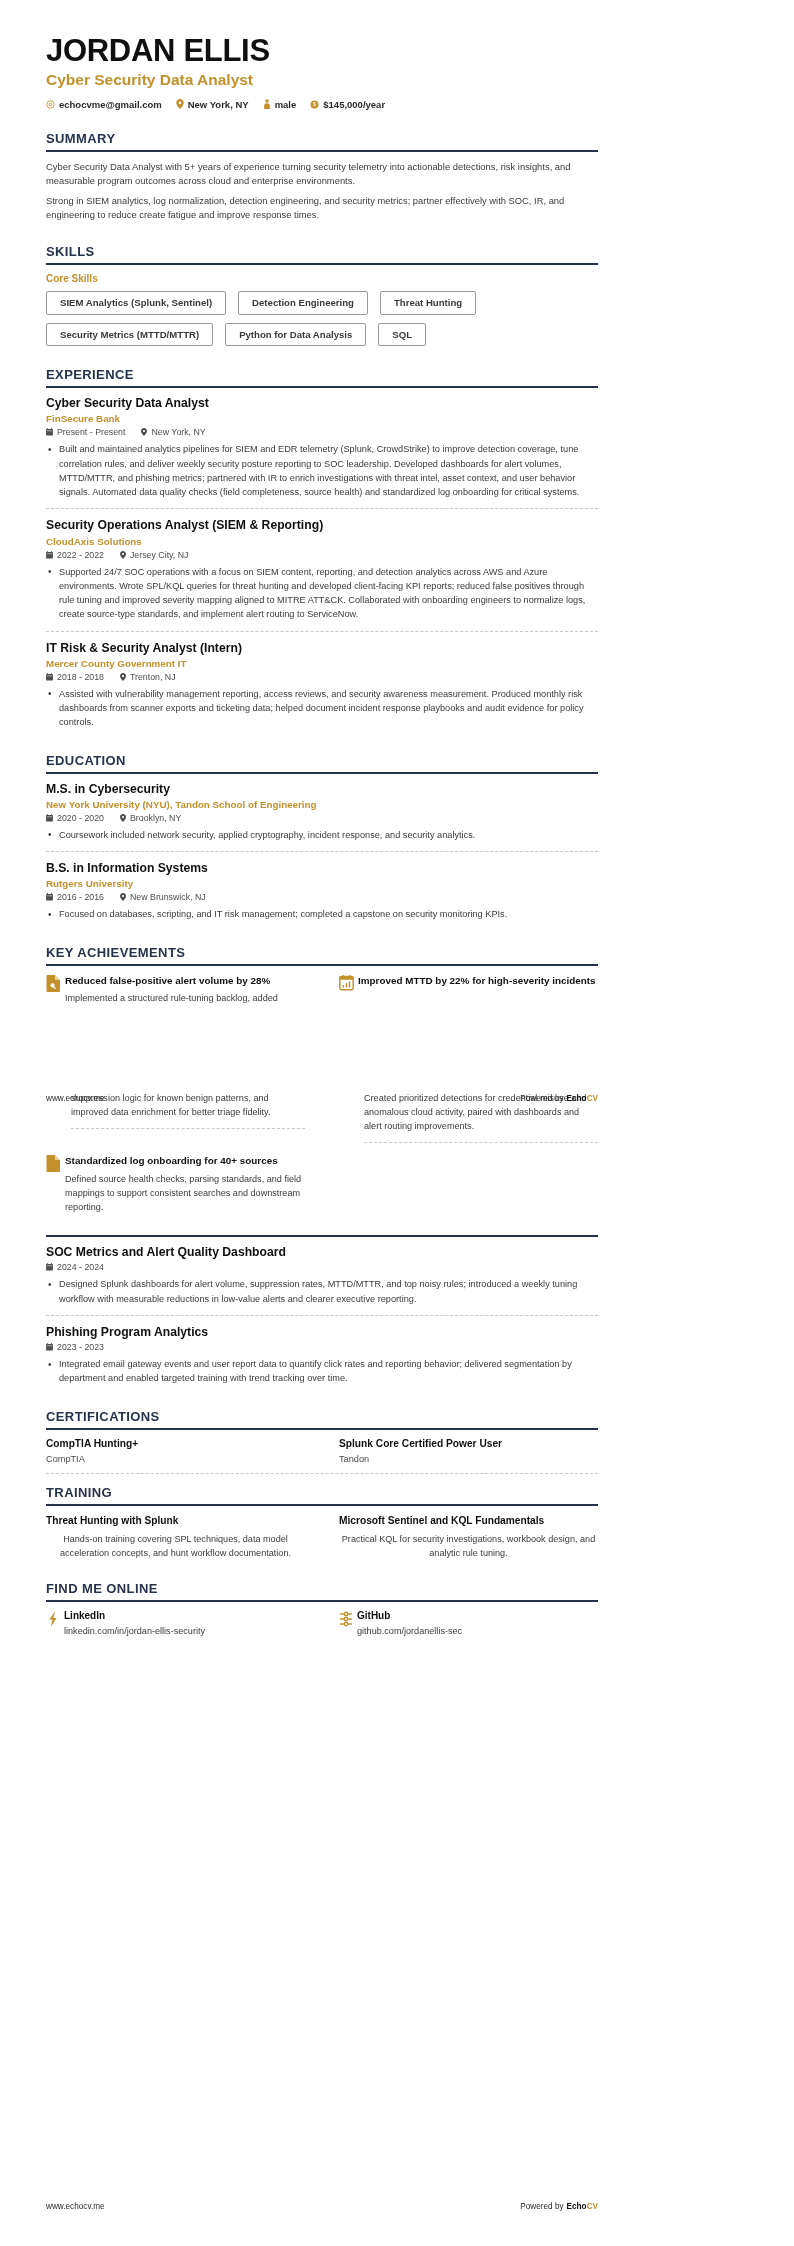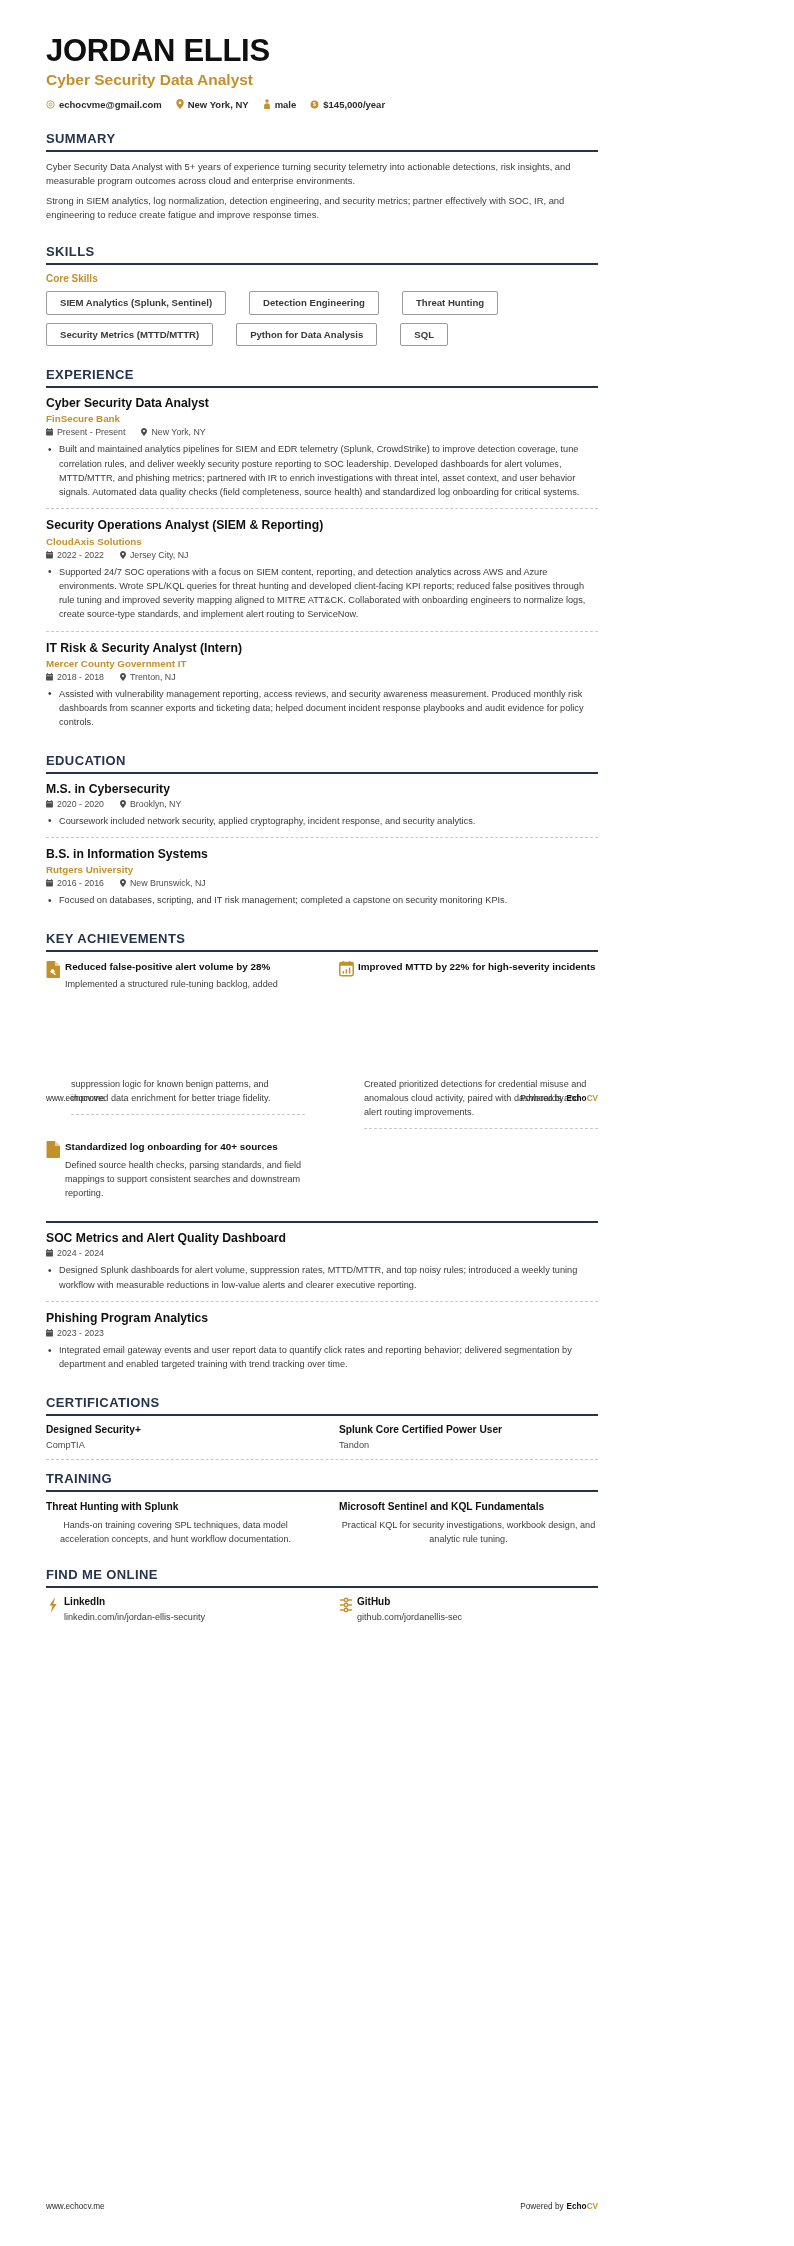--- a/index.html
+++ b/index.html
@@ -67,21 +67,21 @@
   }
   .summary-p:last-child { margin-bottom: 0; }
 
   
   .skill-group-title {
     font-size: 10px;
     font-weight: 700;
     color: #c4902b;
     margin: 2px 0 7px 0;
   }
-  .chips { display:flex; flex-wrap: wrap; gap: 8px 23px; }
+  .chips { display:flex; flex-wrap: wrap; gap: 8px 12px; }
   .chip {
     border: 1px solid #9a9a9a;
     border-radius: 2px;
     padding: 6px 13px;
     font-size: 9.6px;
     font-weight: 700;
     color: #3a3a3a;
     line-height: 1;
     background: #fff;
   }
@@ -379,20 +379,21 @@
         </ul>
       </div>
     </div>
 
     <div class="section">
       <div class="section-title">EDUCATION</div>
       <div class="rule"></div>
 
       <div class="entry">
         <div class="entry-title">M.S. in Cybersecurity</div>
+        <div class="entry-org">New York University (NYU), Tandon School of Engineering</div>
         <div class="meta-row">
           <span class="meta-item">
             <span class="micon">
               <svg width="7" height="8" viewBox="0 0 12 14" fill="currentColor">
                   <rect x="0" y="1.6" width="12" height="11.4" rx="1"></rect>
                   <rect x="2" y="0" width="1.4" height="3"></rect>
                   <rect x="8.6" y="0" width="1.4" height="3"></rect>
                   <rect x="1.2" y="4.6" width="9.6" height="0.9" fill="#ffffff"></rect>
                 </svg>
             </span>
@@ -552,21 +553,21 @@
           <li>Integrated email gateway events and user report data to quantify click rates and reporting behavior; delivered segmentation by department and enabled targeted training with trend tracking over time.</li>
         </ul>
       </div>
     </div>
 
     <div class="section">
       <div class="section-title">CERTIFICATIONS</div>
       <div class="rule"></div>
       <div class="two-col">
         <div>
-          <div class="cert-name">Designed Security+</div>
+          <div class="cert-name">CompTIA Hunting+</div>
           <p class="cert-issuer">CompTIA</p>
         </div>
         <div>
           <div class="cert-name">Splunk Core Certified Power User</div>
           <p class="cert-issuer">Tandon</p>
         </div>
       </div>
       <div class="dashed-sep"></div>
     </div>
 

